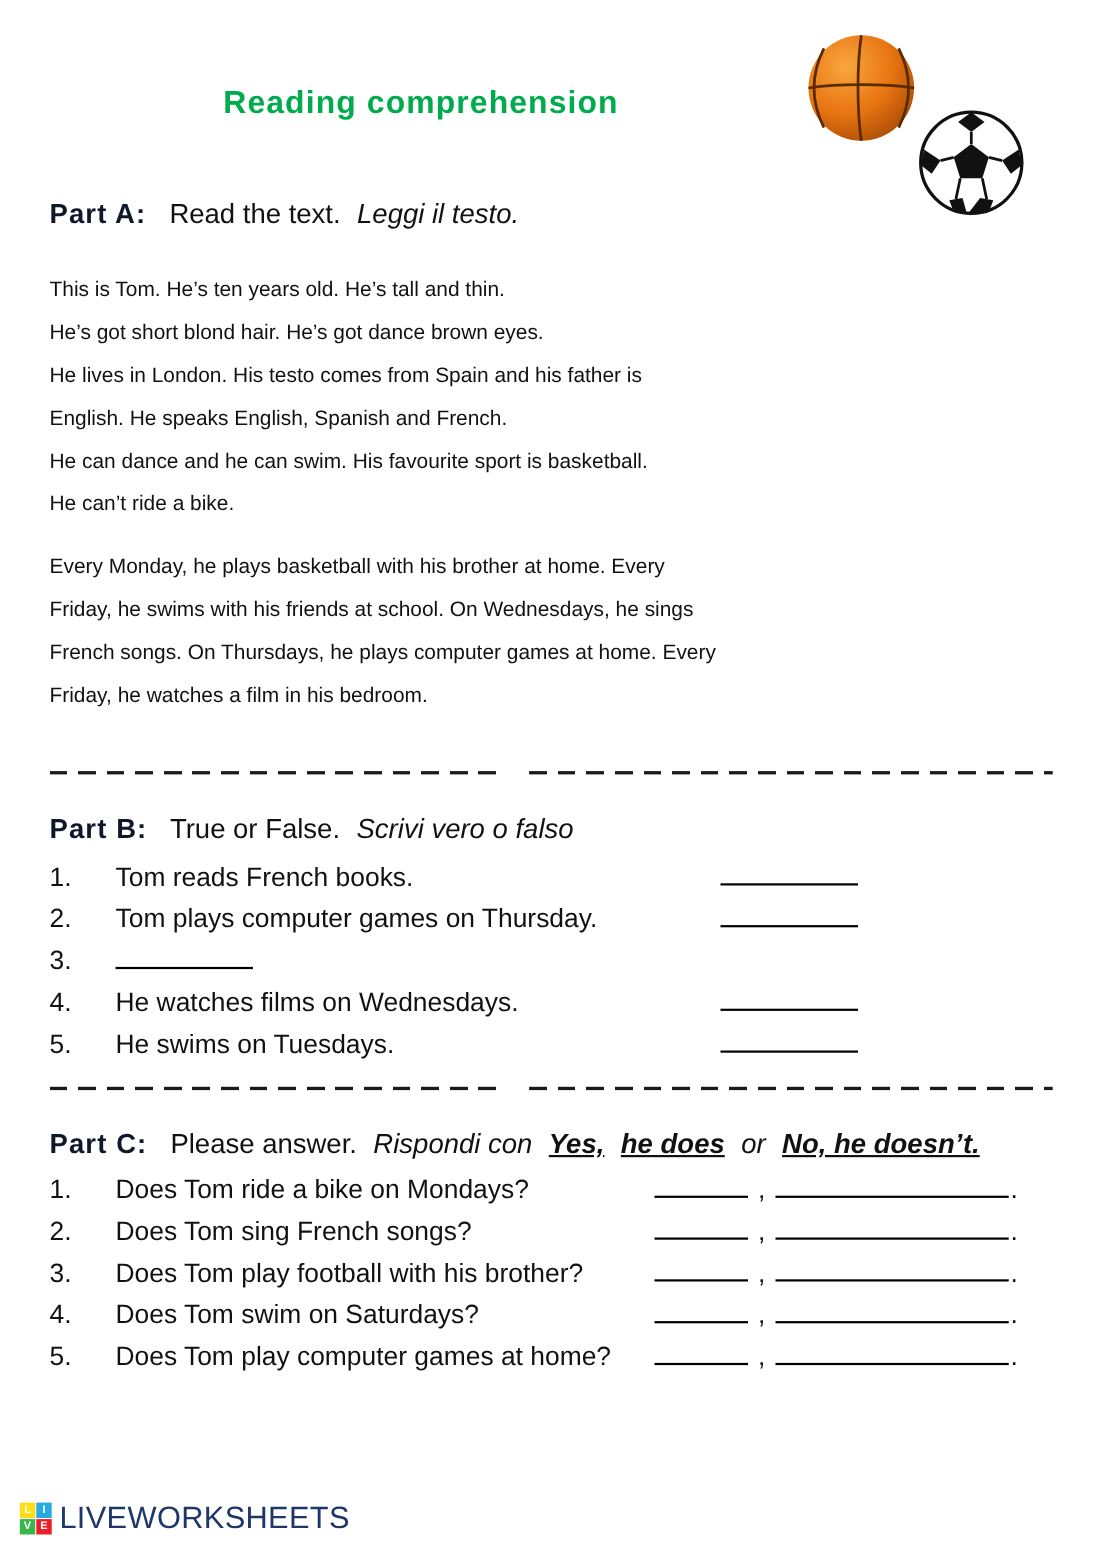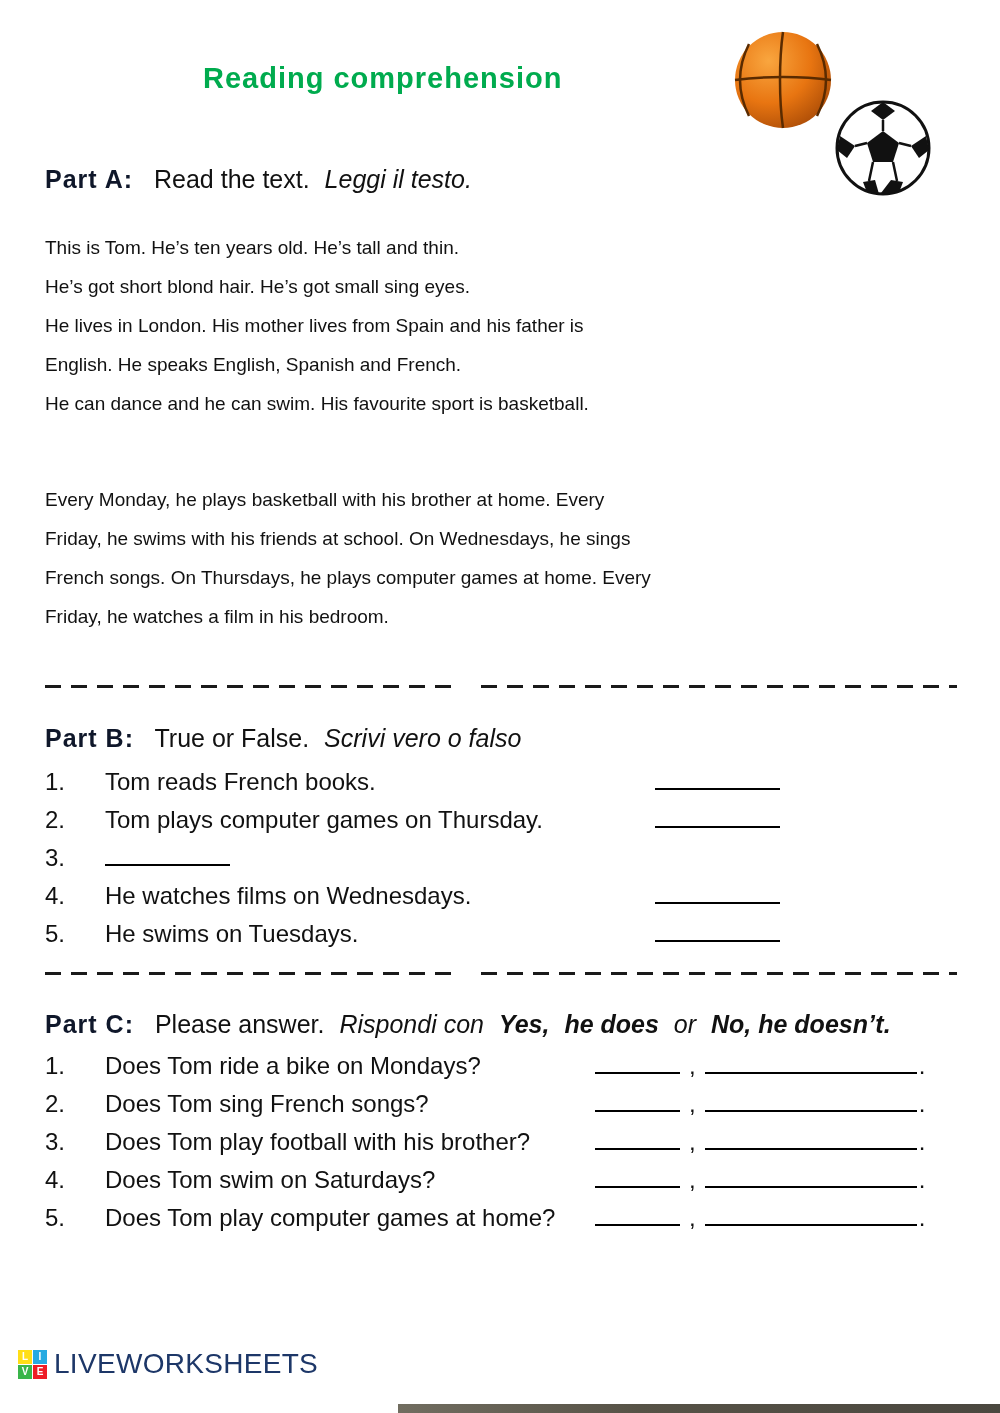--- a/index.html
+++ b/index.html
@@ -4,34 +4,34 @@
 <style>
   * { margin:0; padding:0; box-sizing:border-box; }
   html, body { width:1000px; height:1413px; }
   body {
     position:relative;
     background:#ffffff;
     font-family:"Liberation Sans", sans-serif;
     color:#111111;
     overflow:hidden;
   }
-  .abs { position:absolute; }
+  .abs { position:absolute;margin-top:16px; }
 
   .title {
     left:203px; top:62px;
     font-size:29px; font-weight:bold;
     color:#00ab4e; letter-spacing:1px;
   }
 
   .part-header { font-size:25px; white-space:nowrap; }
   .part-label { color:#0f172a; font-weight:bold; letter-spacing:1px; margin-right:14px; }
   .seg { margin-right:8px; }
   .seg:last-child { margin-right:0; }
   .italic { font-style:italic; }
-  .bold-italic { font-weight:bold; font-style:italic; }
+  .bold-italic { font-weight:bold; font-style:italic;text-decoration:underline; }
 
   .paragraph { font-size:19px; line-height:39px; width:930px; }
   .paragraph div { white-space:nowrap; }
 
   .divider { display:flex; height:3px; }
   .dash-seg {
     height:3px;
     background:repeating-linear-gradient(90deg,#1a1a1a 0 16px, transparent 16px 26px);
   }
   .dash-seg.left  { width:410px; margin-right:26px; }
@@ -109,24 +109,25 @@
 </div>
 
 <div class="abs part-header" style="left:45px; top:165px;">
   <span class="part-label">Part A:</span>
   <span class="seg">Read the text.</span>
   <span class="seg italic">Leggi il testo.</span>
 </div>
 
 <div class="abs paragraph" style="left:45px; top:228px;">
   <div>This is Tom.  He’s ten years old.  He’s tall and thin.</div>
-  <div>He’s got short blond hair.  He’s got small sing eyes.</div>
-  <div>He lives in London. His mother lives from Spain and his father is</div>
+  <div>He’s got short blond hair.  He’s got dance brown eyes.</div>
+  <div>He lives in London. His testo comes from Spain and his father is</div>
   <div>English. He speaks English, Spanish and French.</div>
   <div>He can dance and he can swim. His favourite sport is basketball.</div>
+  <div>He can’t ride a bike.</div>
 </div>
 
 <div class="abs paragraph" style="left:45px; top:480px;">
   <div>Every Monday, he plays basketball with his brother at home.  Every</div>
   <div>Friday, he swims with his friends at school.  On Wednesdays, he sings</div>
   <div>French songs.  On Thursdays, he plays computer games at home.  Every</div>
   <div>Friday, he watches a film in his bedroom.</div>
 </div>
 
 <div class="abs divider" style="left:45px; top:685px;">

